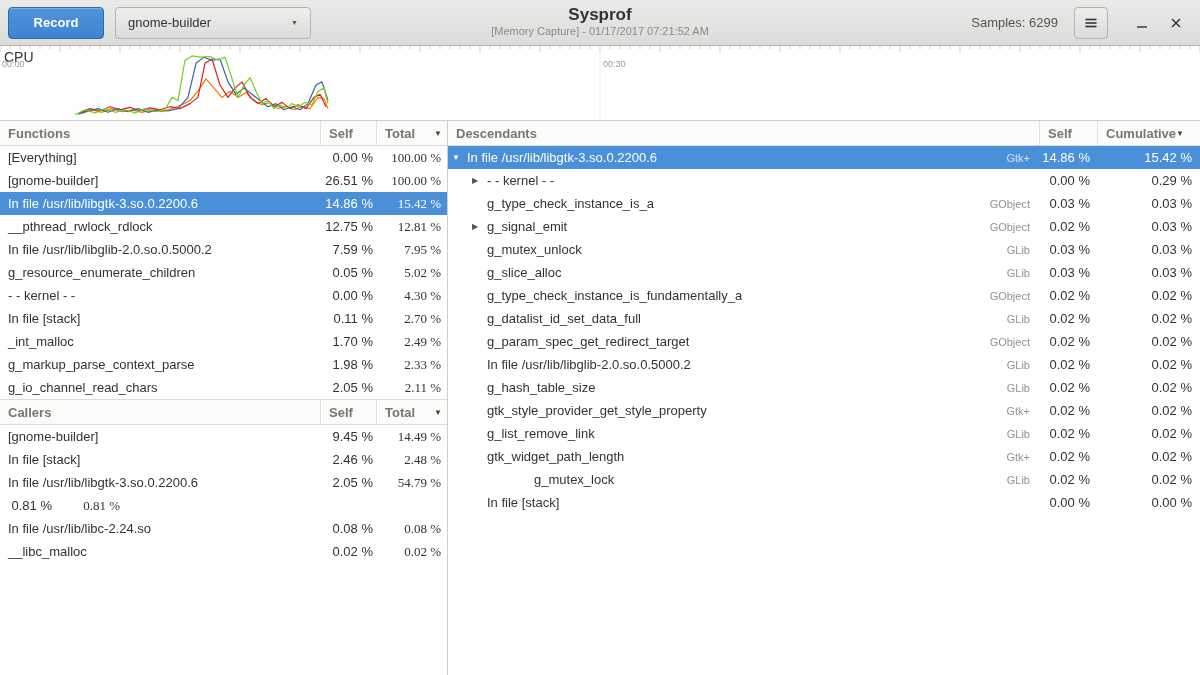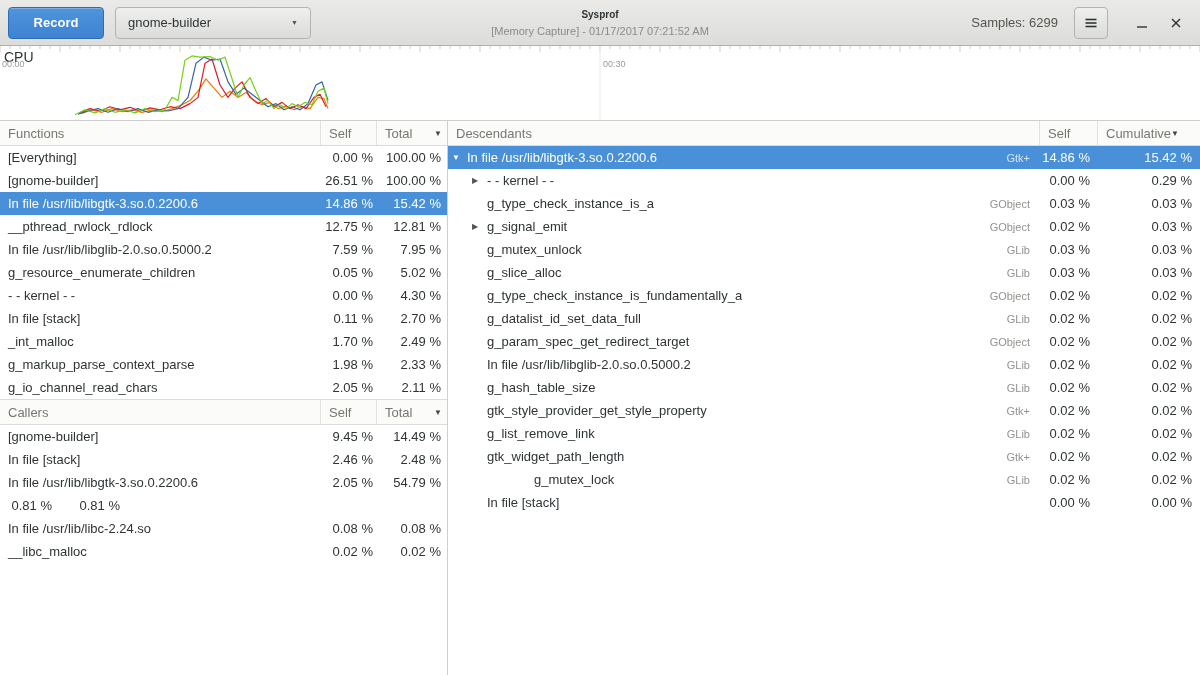--- a/index.html
+++ b/index.html
@@ -13,21 +13,21 @@
     background:linear-gradient(to bottom,#eaeae8,#dcdcda); border-bottom:1px solid #b0b0ac; }
   .btn { height:32px; border-radius:4px; border:1px solid #b3b3af;
     background:linear-gradient(to bottom,#efefed,#dbdbd9); color:#2e3436; font-size:13px;
     display:inline-flex; align-items:center; justify-content:center; cursor:default; }
   .btn-record { margin-left:8px; width:96px; color:#fff; font-weight:bold;
     background:linear-gradient(to bottom,#4f94dc,#3d83d0); border:1px solid #2b6cb3;
     box-shadow:inset 0 1px rgba(255,255,255,.25); }
   .btn-dropdown { margin-left:11px; width:196px; justify-content:space-between; padding:0 12px; }
   .caret { font-size:7px; color:#55554f; margin-left:8px; }
   .titlebox { position:absolute; left:50%; top:6px; transform:translateX(-50%); text-align:center; }
-  .title { font-weight:bold; font-size:10px; color:#2e3436; line-height:18px; }
+  .title { font-weight:bold; font-size:17px; color:#2e3436; line-height:18px; }
   .subtitle { font-size:11px; color:#8b8b87; line-height:14px; }
   .header-right { margin-left:auto; display:flex; align-items:center; padding-right:14px; }
   .samples { color:#55554f; margin-right:16px; }
   .btn-menu { width:34px; margin-right:24px; }
   .winctl { width:20px; height:24px; border:none; background:transparent; display:inline-flex;
     align-items:center; justify-content:center; }
   .winctl + .winctl { margin-left:14px; }
 
   
   .cpu-graph { position:relative; height:75px; flex:0 0 75px; background:#fff; border-bottom:1px solid #cfcfcd; }
@@ -36,34 +36,34 @@
   .time-start { position:absolute; top:13px; left:2px; font-size:9px; color:#9a9a96; }
   .time-mid { position:absolute; top:13px; left:603px; font-size:9px; color:#9a9a96; }
 
   
   .main { flex:1; display:flex; min-height:0; }
   .left-panel { width:448px; flex:0 0 448px; border-right:1px solid #cfcfcd; display:flex; flex-direction:column; }
   .right-panel { flex:1; display:flex; flex-direction:column; }
 
   .thead { display:flex; height:25px; flex:0 0 25px; background:#fbfbfa; border-bottom:1px solid #dcdcda; align-items:stretch; }
   .thead-mid { border-top:1px solid #dcdcda; height:26px; flex-basis:26px; }
-  .th { display:flex; align-items:center; font-size:13px; color:#77776f; padding:0 8px; }
+  .th { display:flex; align-items:center; font-size:13px; color:#77776f; padding:0 8px;font-weight:bold; }
   .th-sep { border-right:1px solid #e2e2e0; }
   .th-name { flex:1; }
   .th-self { width:56px; flex:0 0 56px; }
   .th-total { width:70px; flex:0 0 70px; justify-content:space-between; padding-right:5px; }
   .th-dself { width:58px; flex:0 0 58px; }
   .th-dcum { width:102px; flex:0 0 102px; justify-content:space-between; padding-right:22px; }
   .sort-arrow { font-size:8px; color:#45453f; }
 
   .row { display:flex; height:23px; flex:0 0 23px; align-items:center; white-space:nowrap; }
   .row.selected { background:#4a90d9; color:#fff; }
   .cell-name { flex:1; padding-left:8px; overflow:hidden; display:flex; align-items:center; }
   .cell-self { width:56px; flex:0 0 56px; text-align:right; padding-right:4px; }
-  .cell-total { width:70px; flex:0 0 70px; text-align:right; padding-right:6px; }
+  .cell-total { width:70px; flex:0 0 70px; text-align:right; padding-right:6px;font-family:Liberation Serif, serif; }
   .cell-dself { width:58px; flex:0 0 58px; text-align:right; padding-right:8px; }
   .cell-dcum { width:102px; flex:0 0 102px; text-align:right; padding-right:8px; }
   .fn-label { overflow:hidden; }
   .cell-lib { margin-left:auto; font-size:11px; color:#92928e; padding-right:10px; }
   .row.selected .cell-lib { color:#d3e3f6; }
   .expander { width:15px; flex:0 0 15px; font-size:8px; color:#55554f; text-align:left; }
   .row.selected .expander { color:#fff; }
 </style>
 </head>
 <body>

